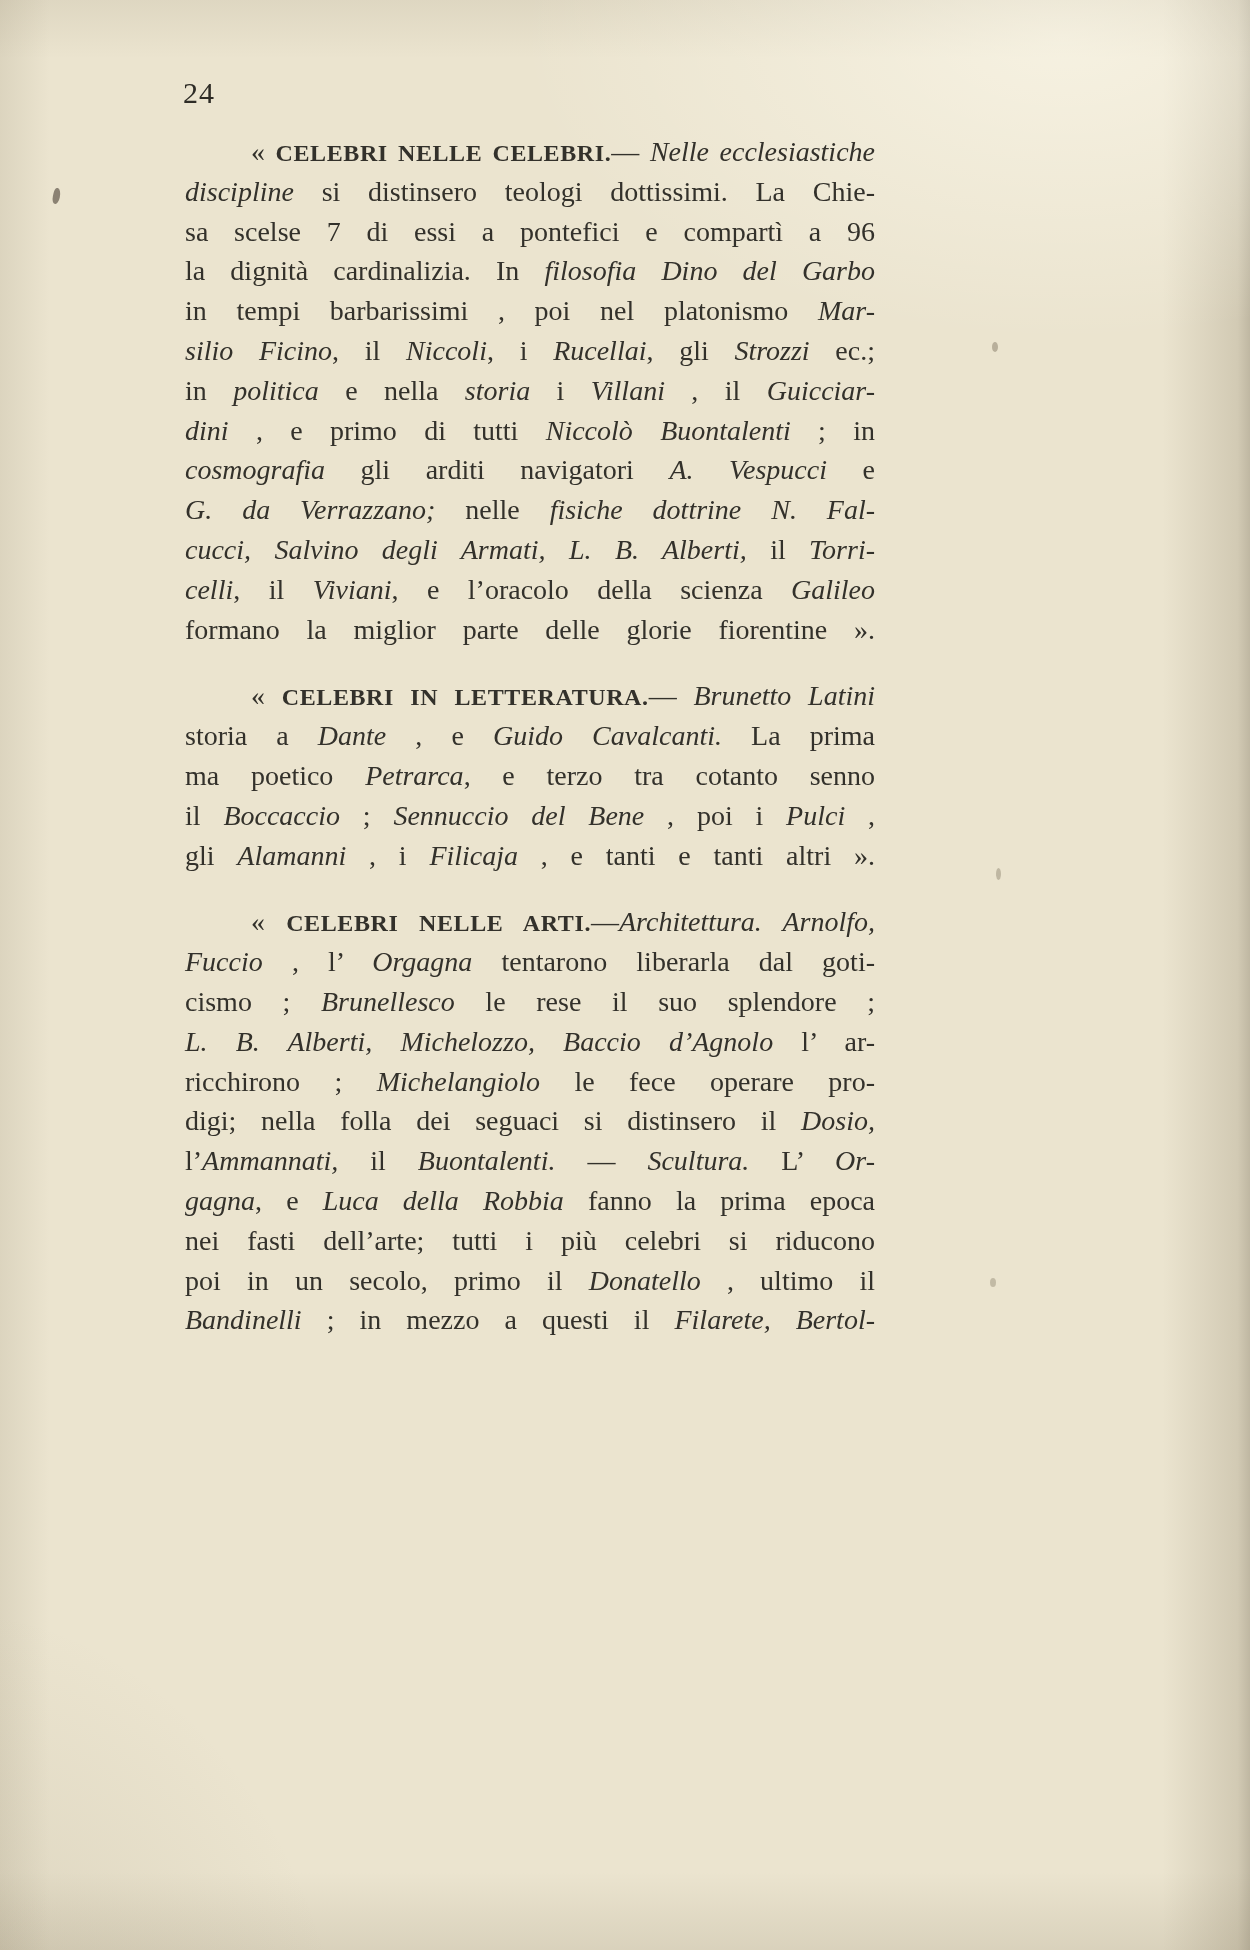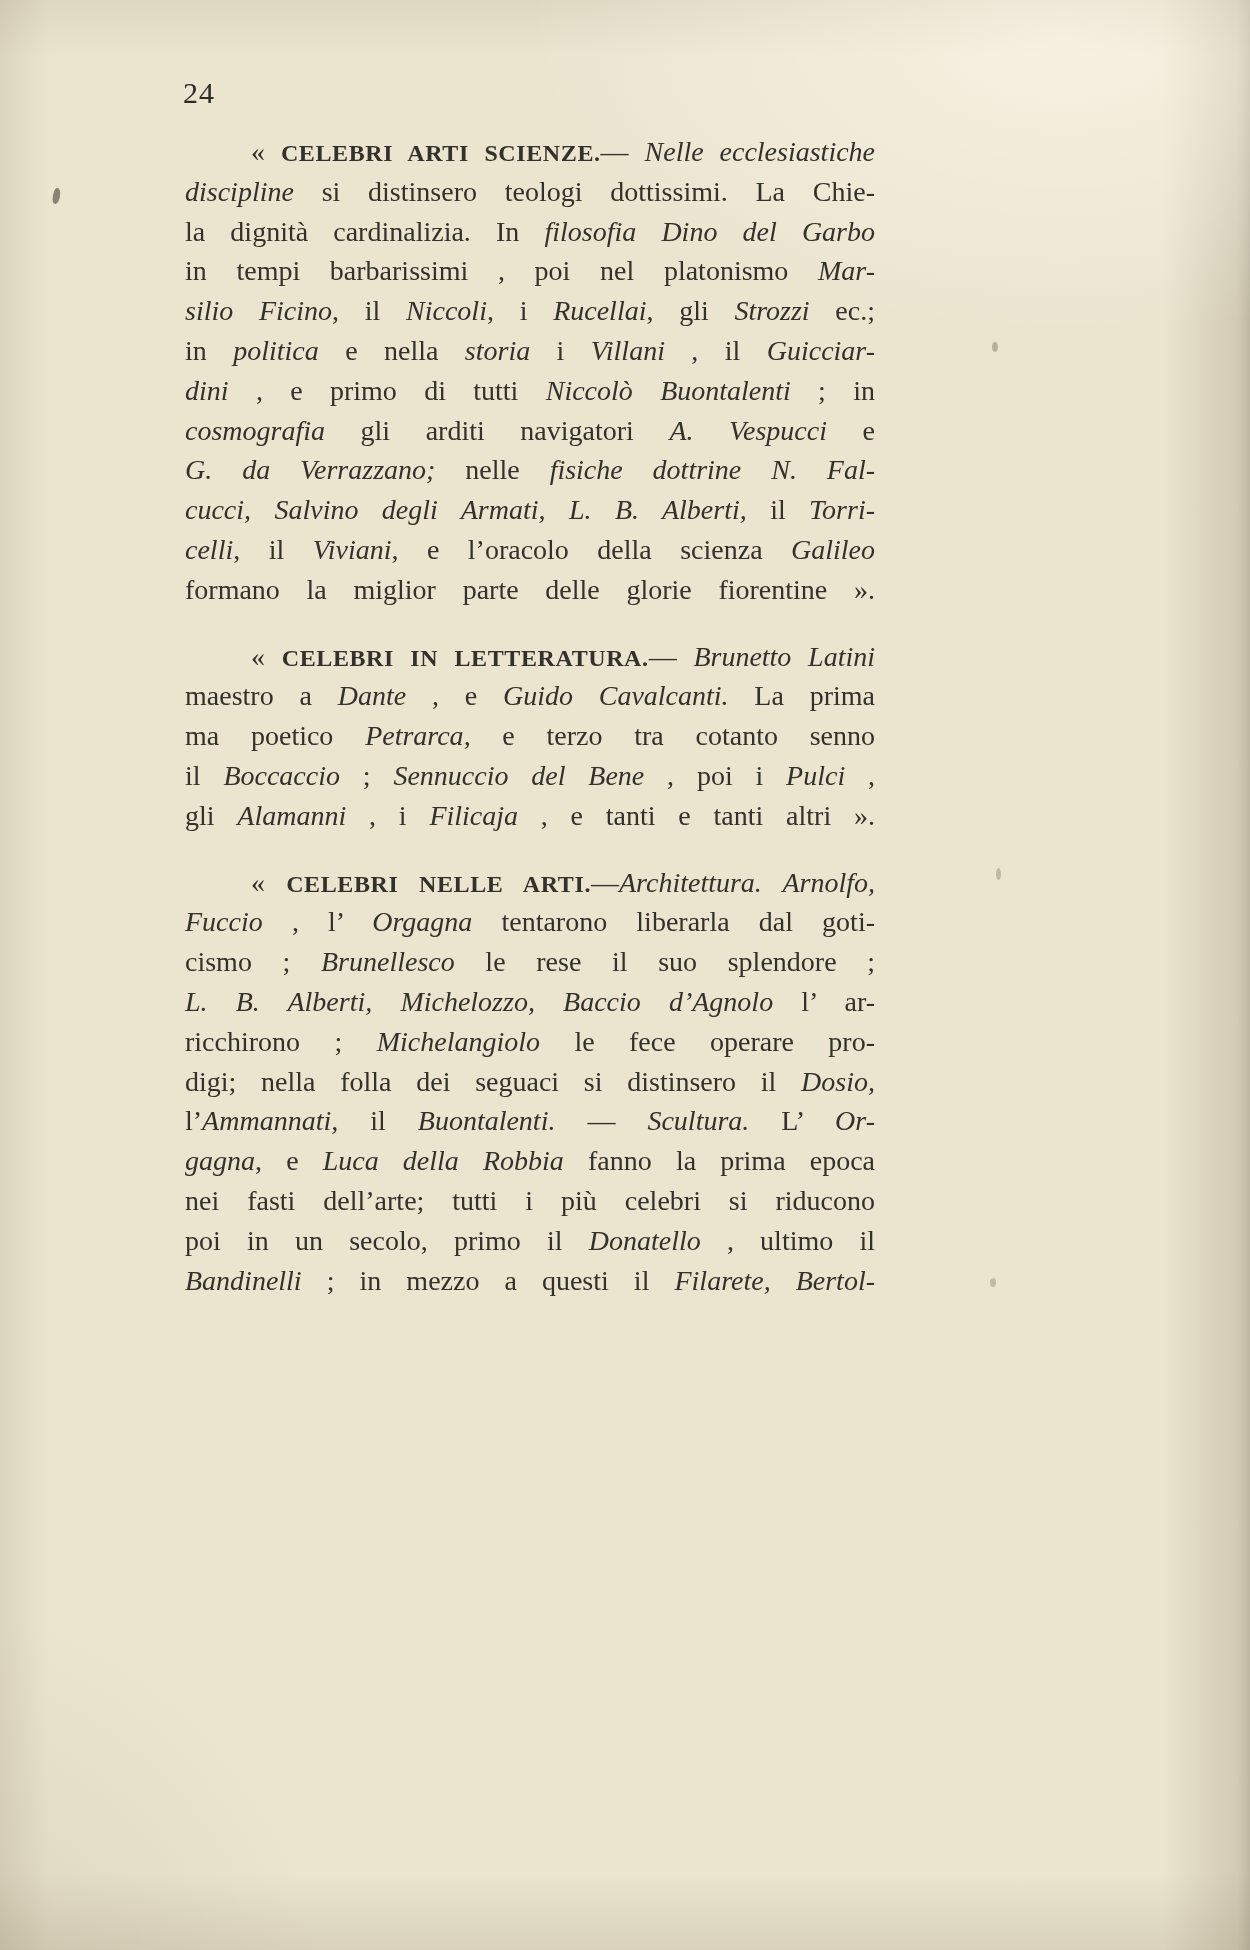--- a/index.html
+++ b/index.html
@@ -84,36 +84,37 @@
     background: rgba(90,78,58,0.28);
   }
 </style>
 </head>
 <body>
 
 <div class="page-number">24</div>
 
 <div class="text-block">
     <div class="paragraph">
-      <div class="line indent"><span class="run-r">« </span><span class="run-c">CELEBRI ARTI SCIENZE.</span><span class="run-r">— </span><span class="run-i">Nelle ecclesiastiche</span></div>
+      <div class="line indent"><span class="run-r">« </span><span class="run-c">CELEBRI NELLE CELEBRI.</span><span class="run-r">— </span><span class="run-i">Nelle ecclesiastiche</span></div>
       <div class="line"><span class="run-i">discipline</span><span class="run-r"> si distinsero teologi dottissimi. La Chie-</span></div>
+      <div class="line"><span class="run-r">sa scelse 7 di essi a pontefici e compartì a 96</span></div>
       <div class="line"><span class="run-r">la dignità cardinalizia. In </span><span class="run-i">filosofia Dino del Garbo</span></div>
       <div class="line"><span class="run-r">in tempi barbarissimi , poi nel platonismo </span><span class="run-i">Mar-</span></div>
       <div class="line"><span class="run-i">silio Ficino</span><span class="run-r">, il </span><span class="run-i">Niccoli</span><span class="run-r">, i </span><span class="run-i">Rucellai</span><span class="run-r">, gli </span><span class="run-i">Strozzi</span><span class="run-r"> ec.;</span></div>
       <div class="line"><span class="run-r">in </span><span class="run-i">politica</span><span class="run-r"> e nella </span><span class="run-i">storia</span><span class="run-r"> i </span><span class="run-i">Villani</span><span class="run-r"> , il </span><span class="run-i">Guicciar-</span></div>
       <div class="line"><span class="run-i">dini</span><span class="run-r"> , e primo di tutti </span><span class="run-i">Niccolò Buontalenti</span><span class="run-r"> ; in</span></div>
       <div class="line"><span class="run-i">cosmografia</span><span class="run-r"> gli arditi navigatori </span><span class="run-i">A. Vespucci</span><span class="run-r"> e</span></div>
       <div class="line"><span class="run-i">G. da Verrazzano;</span><span class="run-r"> nelle </span><span class="run-i">fisiche dottrine</span><span class="run-r"> </span><span class="run-i">N. Fal-</span></div>
       <div class="line"><span class="run-i">cucci, Salvino degli Armati, L. B. Alberti,</span><span class="run-r"> il </span><span class="run-i">Torri-</span></div>
       <div class="line"><span class="run-i">celli</span><span class="run-r">, il </span><span class="run-i">Viviani</span><span class="run-r">, e l’oracolo della scienza </span><span class="run-i">Galileo</span></div>
       <div class="line"><span class="run-r">formano la miglior parte delle glorie fiorentine ».</span></div>
     </div>
     <div class="paragraph">
       <div class="line indent"><span class="run-r">« </span><span class="run-c">CELEBRI IN LETTERATURA.</span><span class="run-r">— </span><span class="run-i">Brunetto Latini</span></div>
-      <div class="line"><span class="run-r">maestro a </span><span class="run-i">Dante</span><span class="run-r"> , e </span><span class="run-i">Guido Cavalcanti.</span><span class="run-r"> La prima</span></div>
+      <div class="line"><span class="run-r">storia a </span><span class="run-i">Dante</span><span class="run-r"> , e </span><span class="run-i">Guido Cavalcanti.</span><span class="run-r"> La prima</span></div>
       <div class="line"><span class="run-r">ma poetico </span><span class="run-i">Petrarca</span><span class="run-r">, e terzo tra cotanto senno</span></div>
       <div class="line"><span class="run-r">il </span><span class="run-i">Boccaccio</span><span class="run-r"> ; </span><span class="run-i">Sennuccio del Bene</span><span class="run-r"> , poi i </span><span class="run-i">Pulci</span><span class="run-r"> ,</span></div>
       <div class="line"><span class="run-r">gli </span><span class="run-i">Alamanni</span><span class="run-r"> , i </span><span class="run-i">Filicaja</span><span class="run-r"> , e tanti e tanti altri ».</span></div>
     </div>
     <div class="paragraph">
       <div class="line indent"><span class="run-r">« </span><span class="run-c">CELEBRI NELLE ARTI.</span><span class="run-r">—</span><span class="run-i">Architettura. Arnolfo,</span></div>
       <div class="line"><span class="run-i">Fuccio</span><span class="run-r"> , l’ </span><span class="run-i">Orgagna</span><span class="run-r"> tentarono liberarla dal goti-</span></div>
       <div class="line"><span class="run-r">cismo ; </span><span class="run-i">Brunellesco</span><span class="run-r"> le rese il suo splendore ;</span></div>
       <div class="line"><span class="run-i">L. B. Alberti, Michelozzo, Baccio d’Agnolo</span><span class="run-r"> l’ ar-</span></div>
       <div class="line"><span class="run-r">ricchirono ; </span><span class="run-i">Michelangiolo</span><span class="run-r"> le fece operare pro-</span></div>

